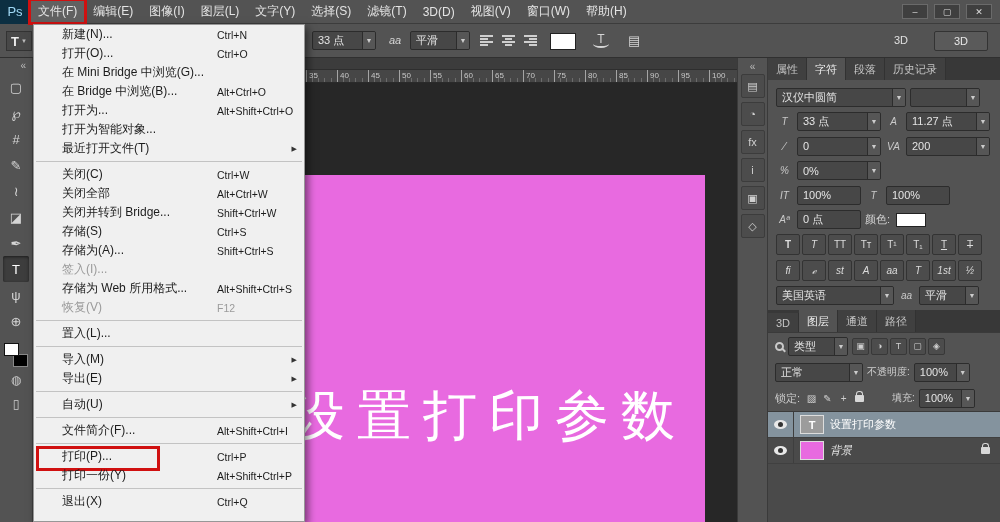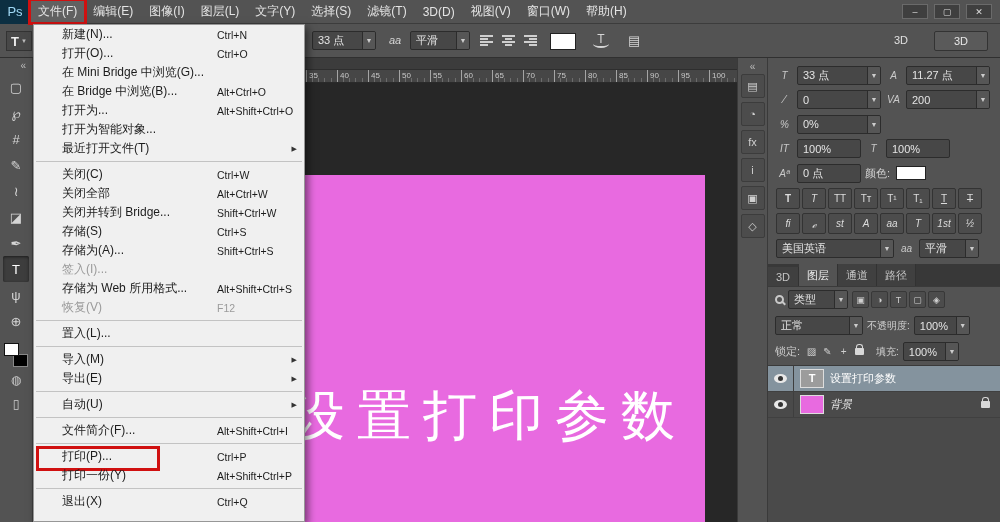--- a/index.html
+++ b/index.html
@@ -316,22 +316,39 @@
             <span>▣</span>
           </div>
           <div class="rs-icon" data-name="paths-panel-icon">
             <span>◇</span>
           </div>
         </div>
     </div>
 
     <div class="dock" data-name="right-dock">
 
+      <div class="ptabs" data-name="character-panel-tabs">
+
+      <span class="ptab" data-name="panel-tab">属性</span>
+          <span class="ptab active" data-name="panel-tab">字符</span>
+          <span class="ptab" data-name="panel-tab">段落</span>
+          <span class="ptab" data-name="panel-tab">历史记录</span>
+        </div>
 
       <div class="cpanel" data-name="character-panel">
+        <div class="crow">
+          <div class="combo w130" data-name="font-family-select">
+            <span class="combo-val">汉仪中圆简</span>
+            <span class="combo-arr" data-name="chevron-down-icon">▼</span>
+          </div>
+          <div class="combo w70" data-name="font-style-select">
+            <span class="combo-val"></span>
+            <span class="combo-arr" data-name="chevron-down-icon">▼</span>
+          </div>
+        </div>
         <div class="crow">
           <span class="ficon" data-name="font-size-icon">T</span>
           <div class="combo w84" data-name="character-font-size-select">
             <span class="combo-val">33 点</span>
             <span class="combo-arr" data-name="chevron-down-icon">▼</span>
           </div>
           <span class="ficon" data-name="leading-icon">A</span>
           <div class="combo w84" data-name="leading-select">
             <span class="combo-val">11.27 点</span>
             <span class="combo-arr" data-name="chevron-down-icon">▼</span>
@@ -482,21 +499,21 @@
         </div>
         <div class="lrow">
           <span class="clabel" data-name="lock-label">锁定:</span>
           <span style="display:flex; gap:1px;" data-name="lock-buttons">
 
           <span class="lock-icon" data-name="lock-transparency-icon">▨</span>
               <span class="lock-icon" data-name="lock-pixels-icon">✎</span>
               <span class="lock-icon" data-name="lock-position-icon">+</span>
             </span>
           <span class="css-lock" data-name="lock-all-icon"></span>
-          <span class="clabel" style="margin-left:8px; font-size:10px;" data-name="fill-label">填充:</span>
+          <span class="clabel" style="margin-left:24px; font-size:10px;" data-name="fill-label">填充:</span>
           <div class="combo" style="width:56px;" data-name="fill-select">
             <span class="combo-val">100%</span>
             <span class="combo-arr" data-name="chevron-down-icon">▼</span>
           </div>
         </div>
         <div class="layer-list" data-name="layer-list">
 
         <div class="layer-row selected" data-name="layer-row">
               <span class="eye-cell" data-name="visibility-toggle">
                 <span class="eye" data-name="eye-icon"></span>

